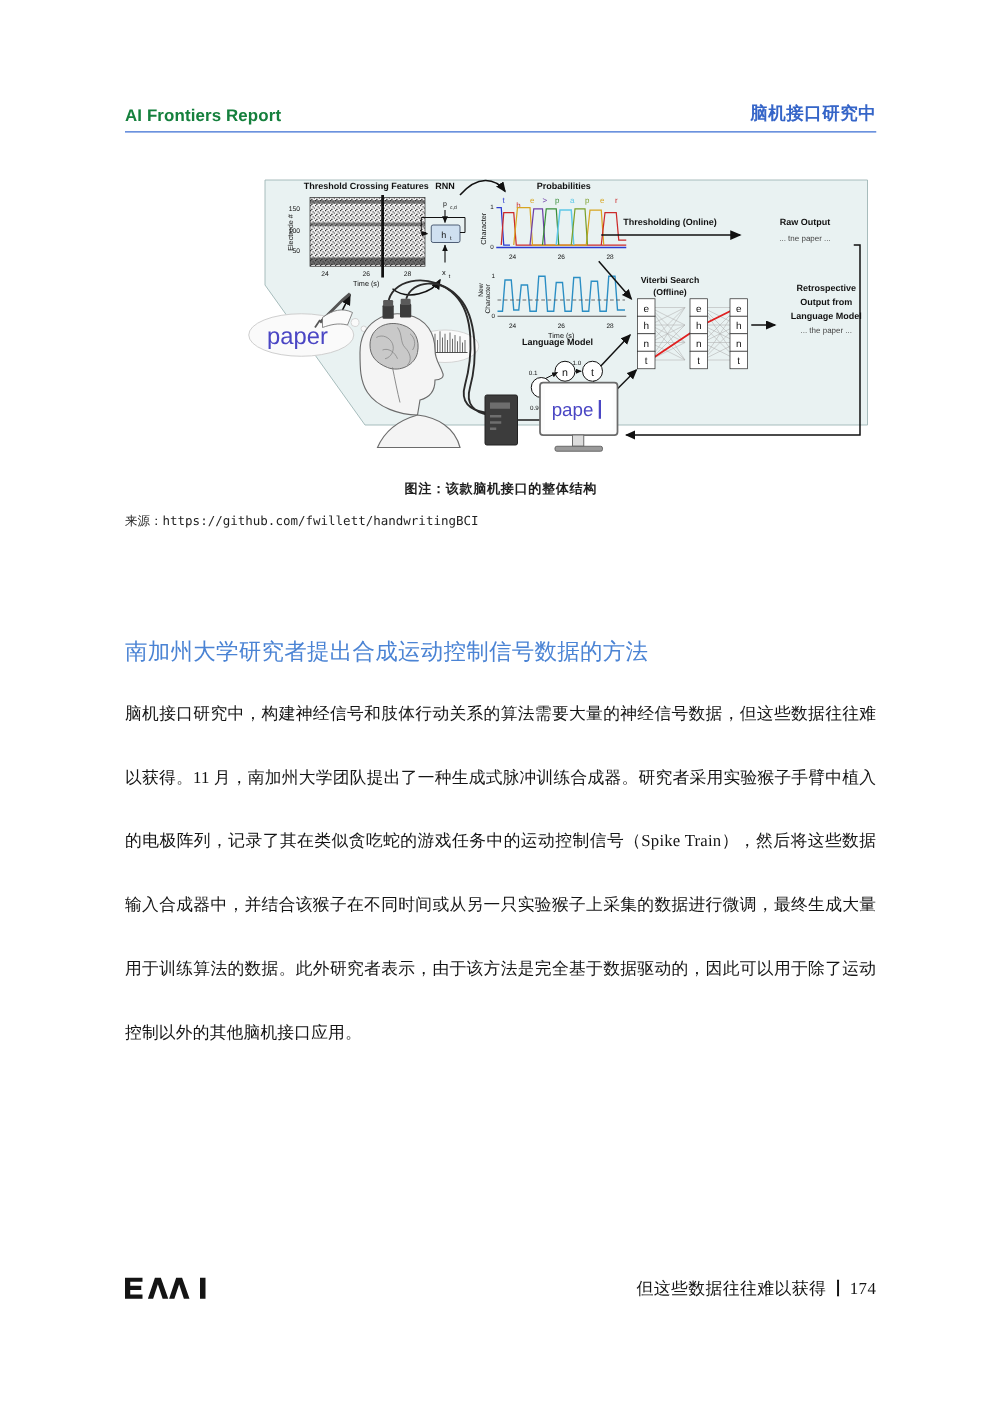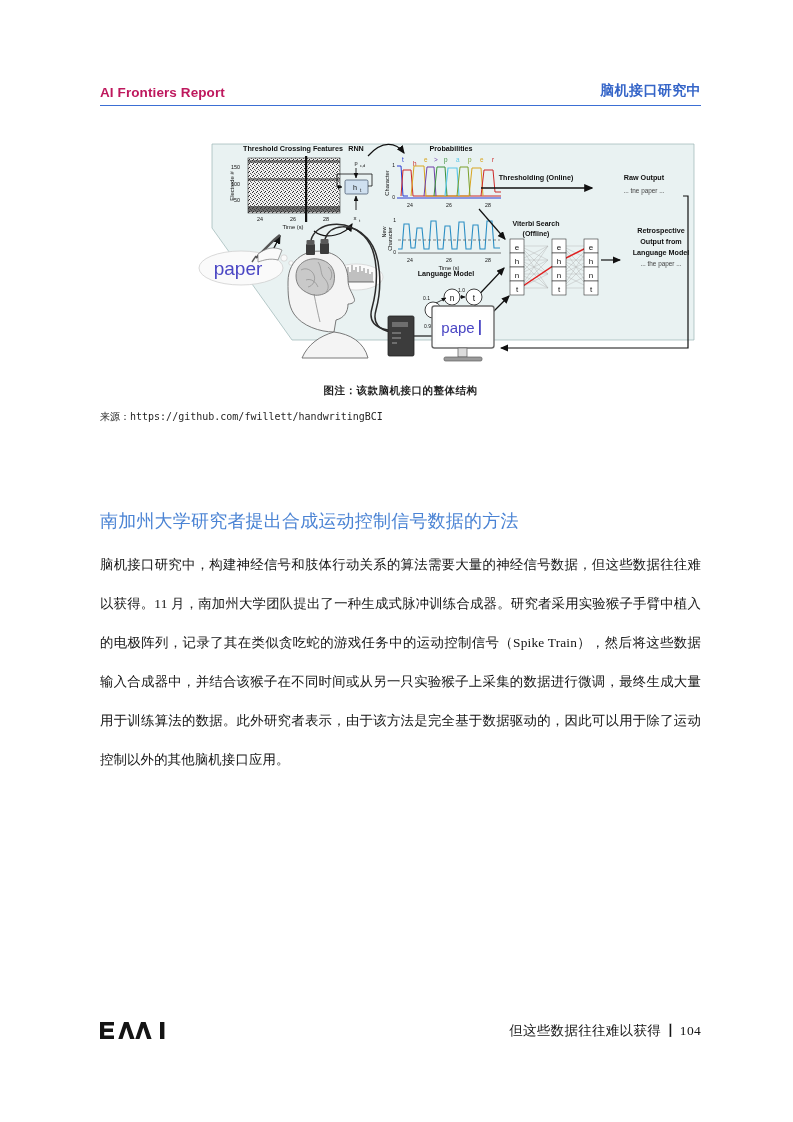--- a/index.html
+++ b/index.html
@@ -26,21 +26,21 @@
     align-items: flex-end;
     justify-content: space-between;
     padding-bottom: 5px;
     border-bottom: 1.6px solid #3b6fd4;
     box-sizing: border-box;
   }
   .header-left {
     font-family: "Liberation Sans", sans-serif;
     font-size: 13.5px;
     font-weight: bold;
-    color: #be185d;
+    color: #15803d;
     letter-spacing: 0.1px;
   }
   .header-right {
     font-family: "Liberation Sans", sans-serif;
     font-size: 14px;
     font-weight: bold;
     color: #3565c8;
     letter-spacing: 0.4px;
   }
 
@@ -88,21 +88,21 @@
     color: #4a83d4;
     letter-spacing: 0.2px;
   }
   .body-text {
     position: absolute;
     left: 100px;
     top: 545px;
     width: 601px;
     font-family: "Liberation Serif", serif;
     font-size: 13.4px;
-    line-height: 39px;
+    line-height: 51px;
     color: #141414;
     text-align: justify;
     text-justify: inter-character;
     letter-spacing: 0.15px;
   }
 
   
   .page-footer {
     position: absolute;
     left: 100px;
@@ -451,15 +451,15 @@
 
         <path d="M19,0 L23.6,0 L29.6,17 L25.1,17 L21.3,5.4 L17.5,17 L13.3,17 Z" transform="translate(5,0)"></path>
 
         <path d="M19,0 L23.6,0 L29.6,17 L25.1,17 L21.3,5.4 L17.5,17 L13.3,17 Z" transform="translate(22,0)"></path>
 
         <rect x="60" y="0" width="4.4" height="17"></rect>
       </g>
     </svg>
   </div>
   <div class="footer-right">
-    <span>但这些数据往往难以获得</span><span class="footer-sep">丨</span><span>104</span>
+    <span>但这些数据往往难以获得</span><span class="footer-sep">丨</span><span>174</span>
   </div>
 </div>
 
 </body></html>

